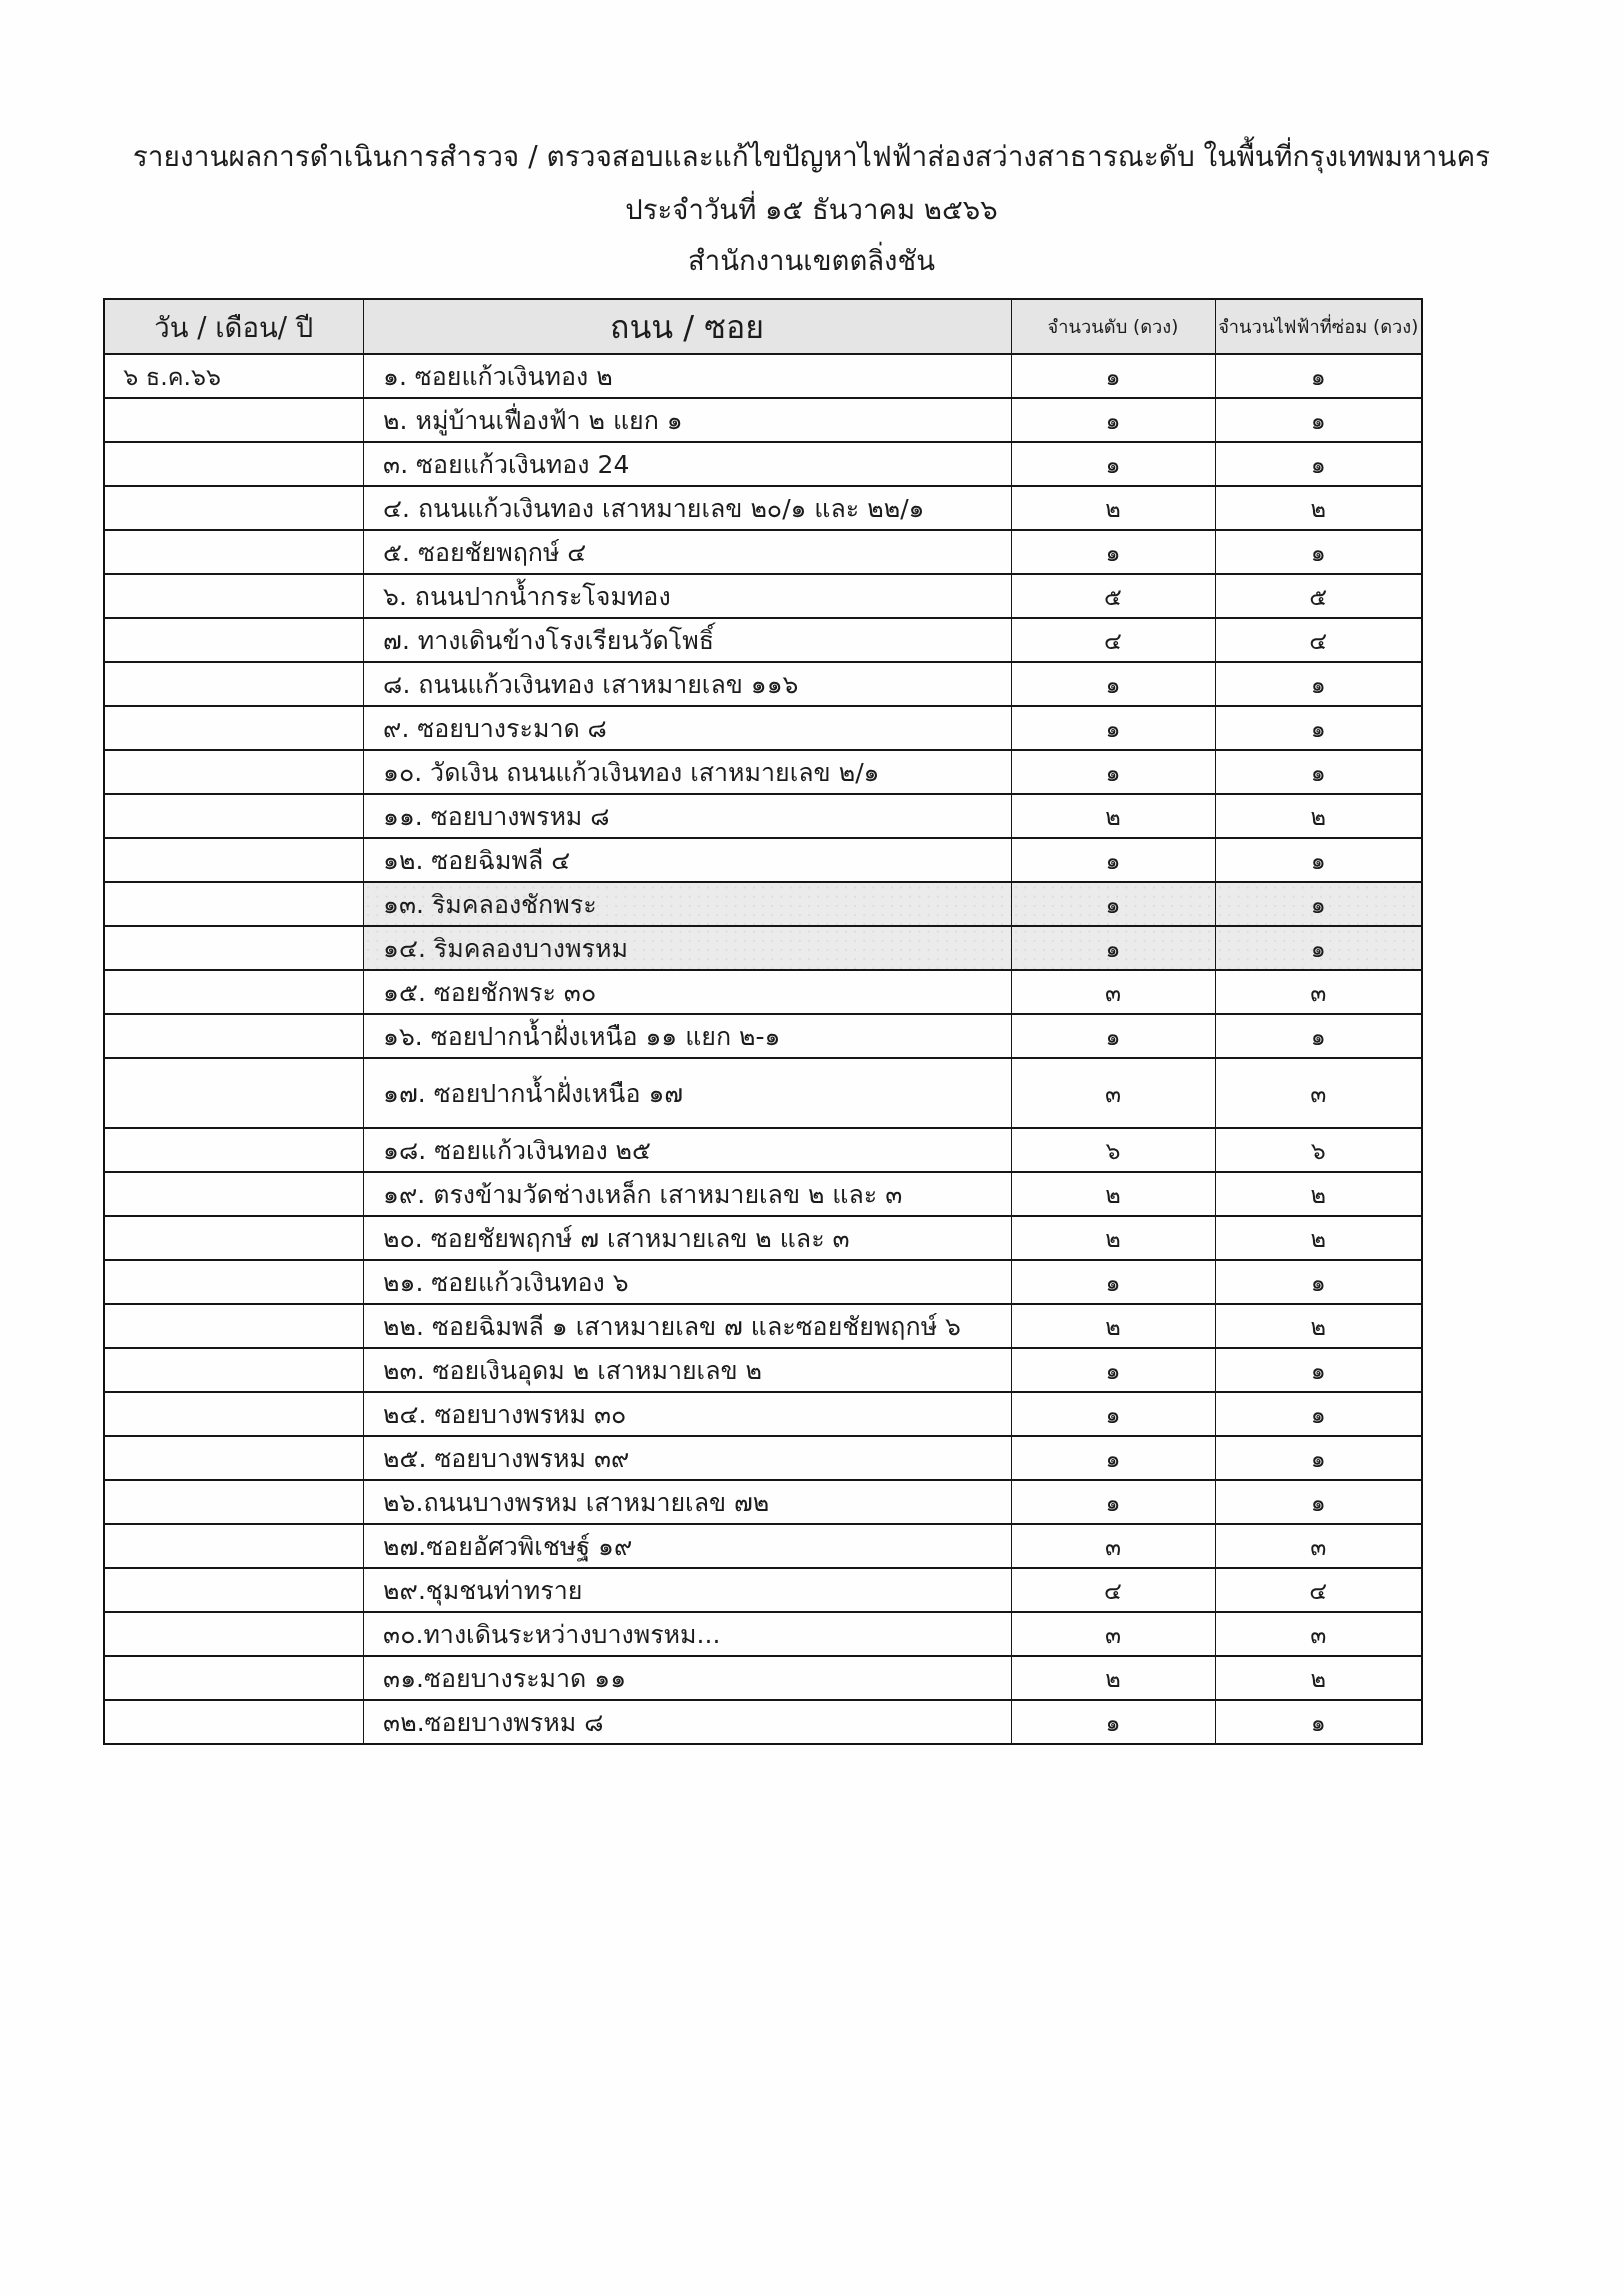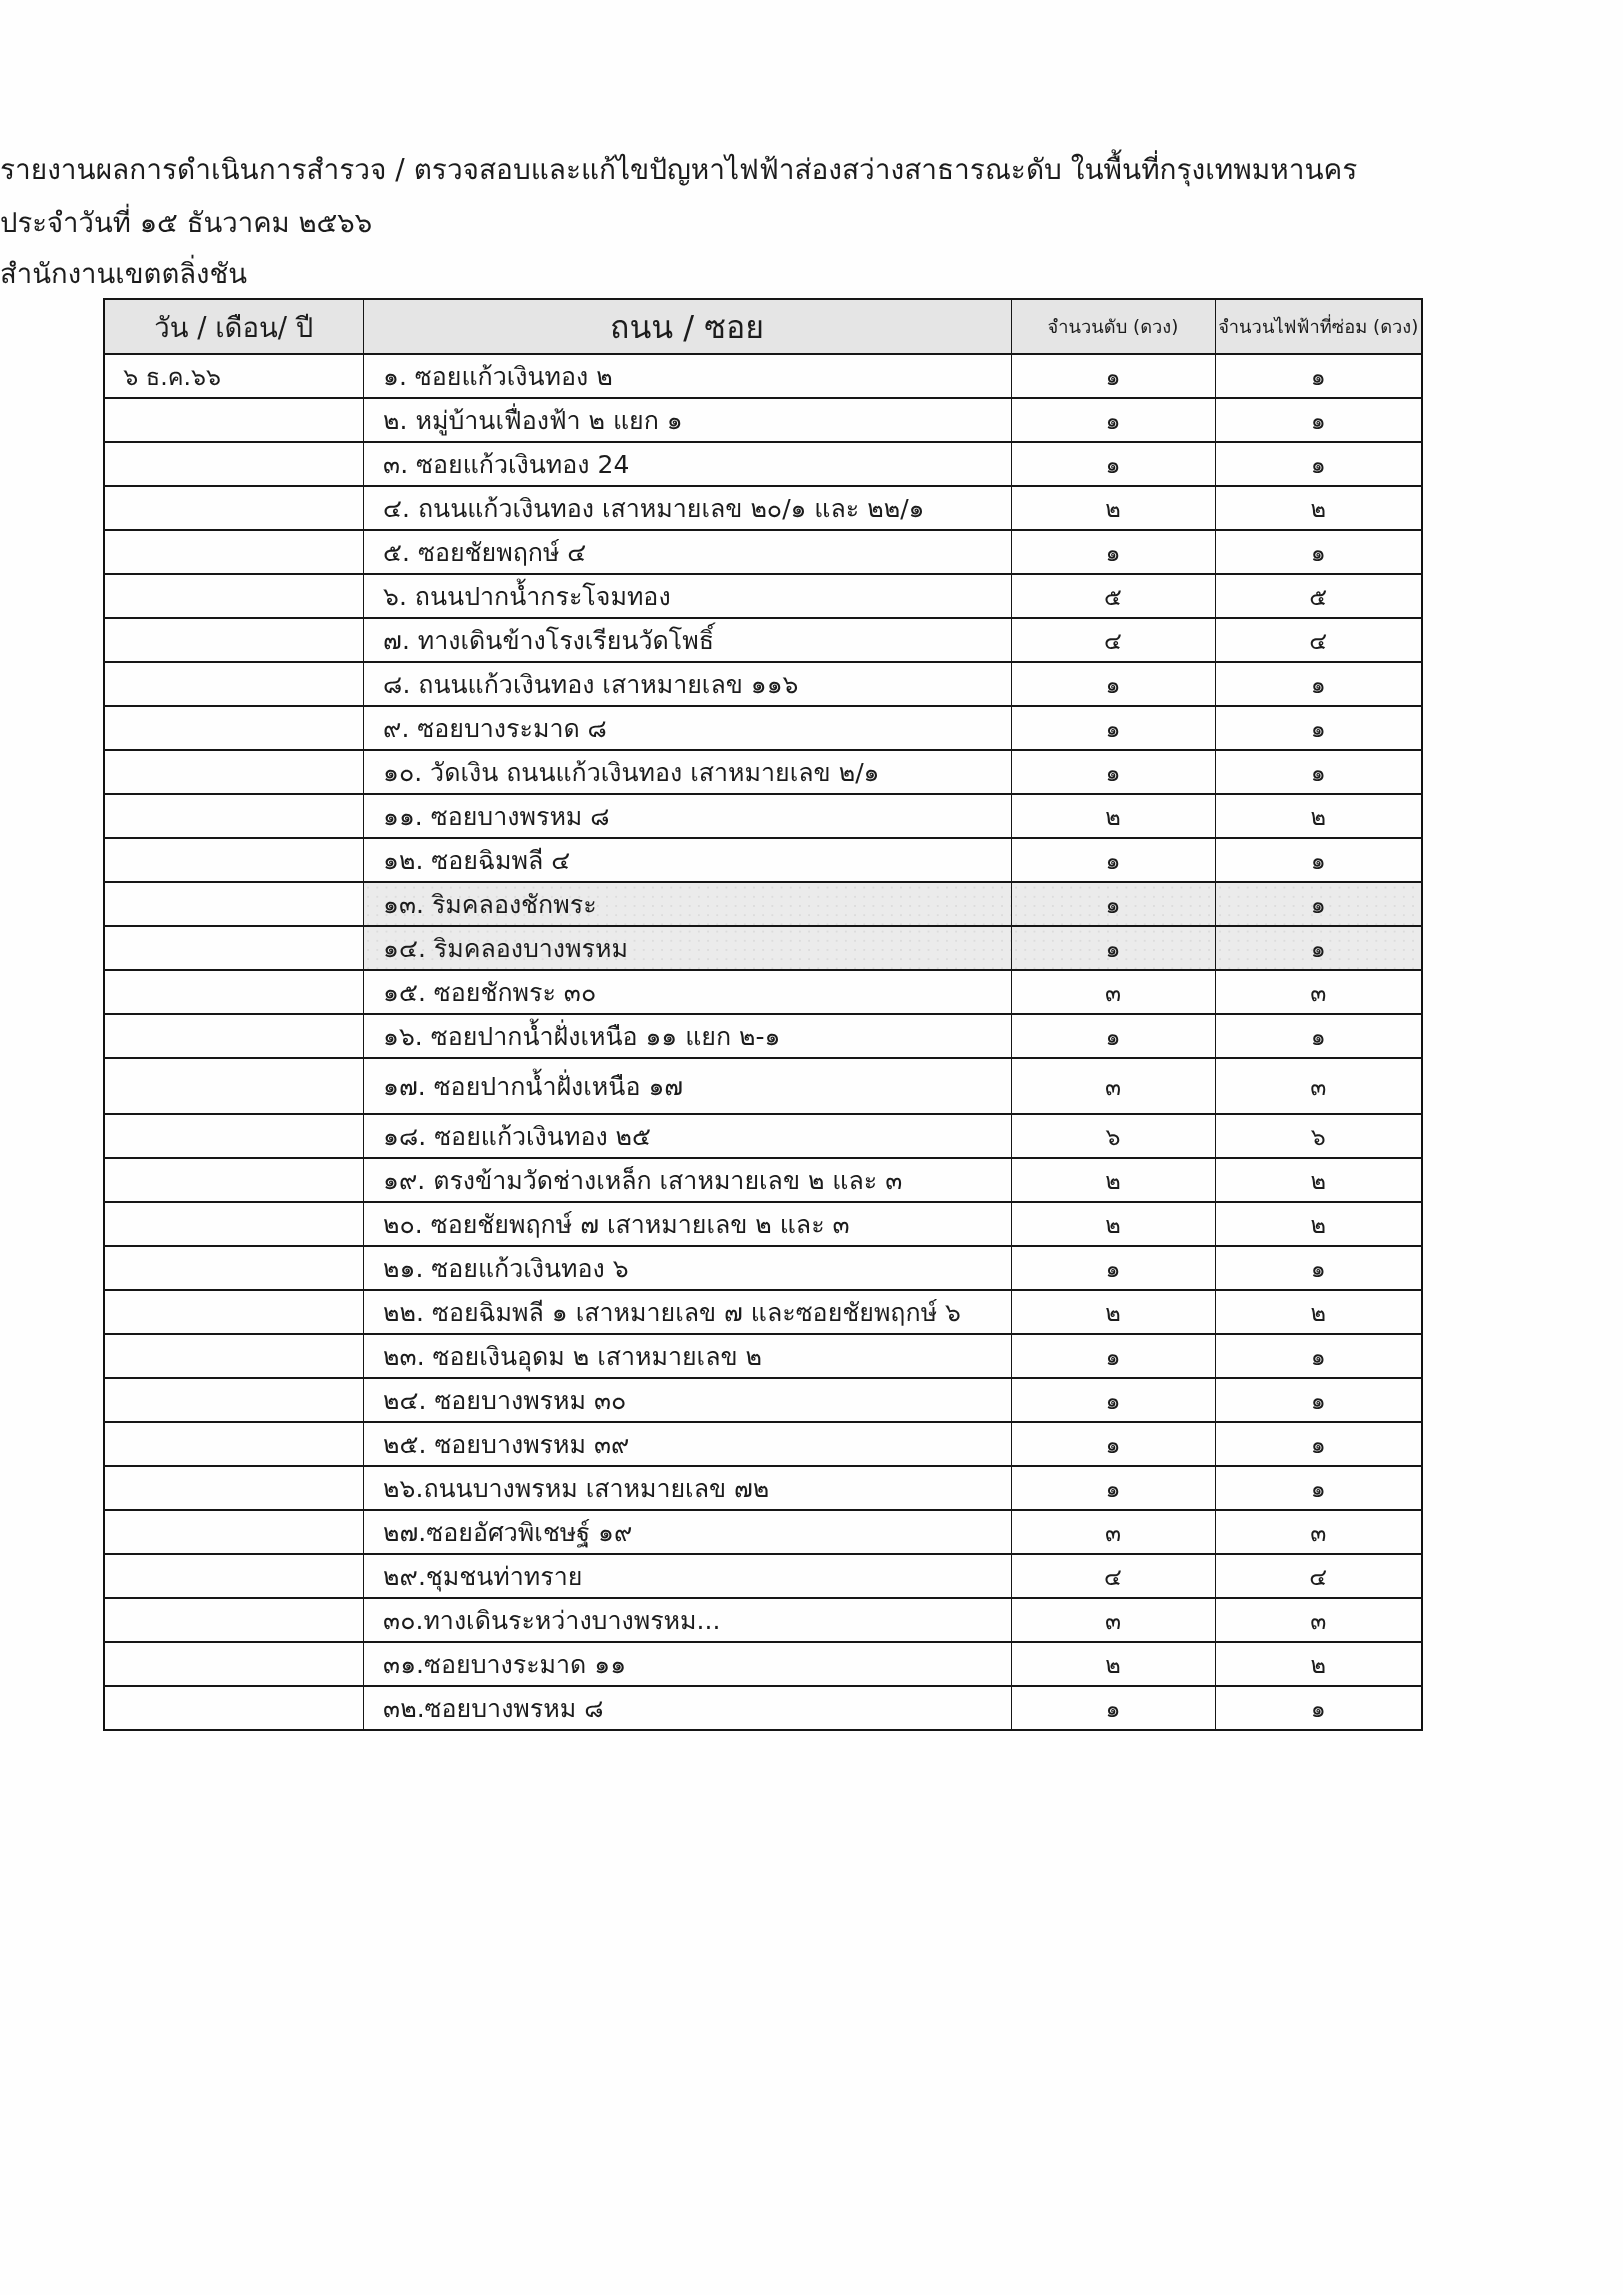--- a/index.html
+++ b/index.html
@@ -12,23 +12,24 @@
     width: 1623px;
     height: 2295px;
     margin: 0 auto;
     background: #fefefe;
     font-family: "DejaVu Sans", sans-serif;
     color: #1c1c1c;
     overflow: hidden;
   }
   .titles {
     position: absolute;
-    top: 156px;
+    top: 143px;
     left: 0;
     width: 100%;
+    text-align: center;
   }
   .title-line1 {
     font-size: 28px;
     line-height: 1.0;
     margin: 0 0 25px 0;
     font-weight: normal;
   }
   .title-line2 {
     font-size: 27.5px;
     line-height: 1.0;
@@ -72,21 +73,21 @@
     font-weight: normal;
     text-align: center;
     vertical-align: middle;
     background: #e5e5e5;
   }
   th.h-date { font-size: 27.5px; }
   th.h-loc  { font-size: 32px; }
   th.h-out, th.h-rep { font-size: 18.3px; }
 
   tbody tr { height: 36px; }
-  tbody tr.tall { height: 56px; }
+  tbody tr.tall { height: 70px; }
 
   td.date-cell {
     font-size: 23.6px;
     text-align: left;
     padding-left: 18.3px;
     vertical-align: middle;
   }
   td.loc-cell {
     font-size: 25px;
     text-align: left;

